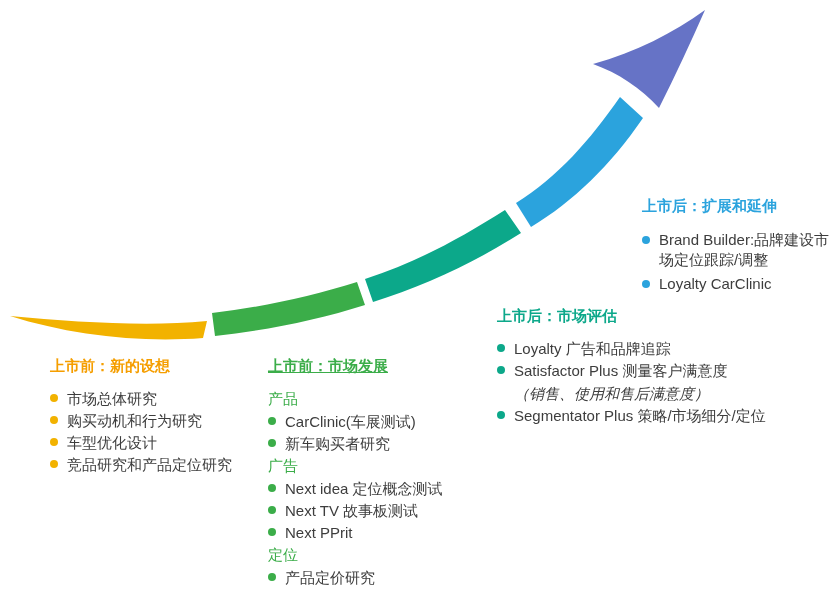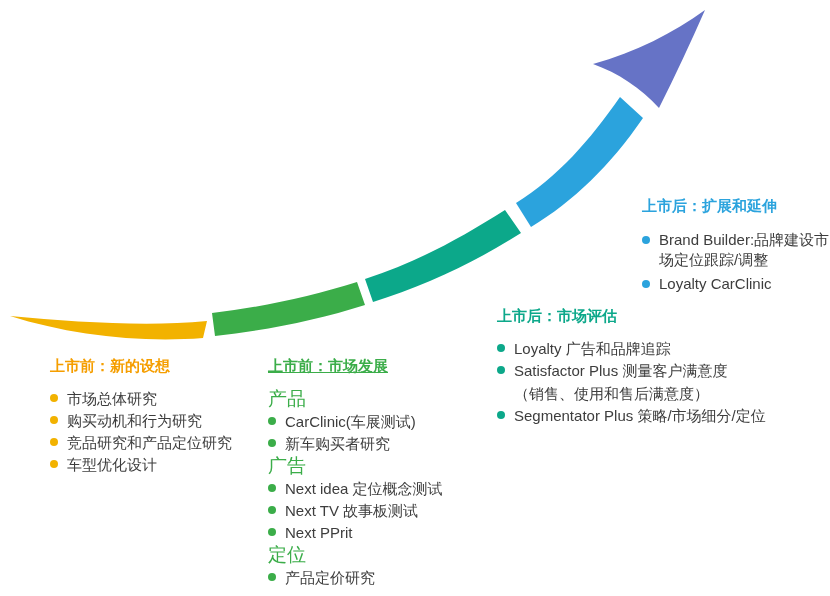--- a/index.html
+++ b/index.html
@@ -33,23 +33,23 @@
 
   .items{list-style:none;margin:0;padding:0;font-size:15px;color:var(--c-text);}
   .items li{position:relative;padding-left:17px;line-height:17px;margin-bottom:5px;}
   .sec-expand .items li{line-height:20px;margin-bottom:4px;}
   .dot{position:absolute;left:0;top:4px;width:8px;height:8px;border-radius:50%;}
   .sec-expand .dot{top:6px;}
   .dot-yellow{background:var(--c-yellow);}
   .dot-green{background:var(--c-green);}
   .dot-teal{background:var(--c-teal);}
   .dot-blue{background:var(--c-blue);}
-  .group-label{color:var(--c-green);font-size:19px;line-height:17px;margin:0 0 6px 0;}
+  .group-label{color:var(--c-green);font-size:15px;line-height:17px;margin:0 0 6px 0;}
   .group{margin:0;}
-  .note{line-height:17px;margin-top:6px;}
+  .note{line-height:17px;margin-top:6px;font-style:italic;}
 </style>
 </head>
 <body>
 
 <div class="canvas">
 
   <svg class="swoosh" viewBox="0 0 830 596" aria-hidden="true">
     <path class="seg-yellow" d="M10 316 C70 335 140 343 203 338 L207 321 C146 327 76 322 10 316 Z"></path>
     <path class="seg-green" d="M215 336 C268 330 318 320 365 305 L357 282 C312 296 264 307 212 313 Z"></path>
     <path class="seg-teal" d="M373 302 C424 286 474 263 521 233 L505 210 C462 237 420 261 365 279 Z"></path>
@@ -63,25 +63,25 @@
       <li>
         <span class="dot dot-yellow"></span>
         <span>市场总体研究</span>
       </li>
       <li>
         <span class="dot dot-yellow"></span>
         <span>购买动机和行为研究</span>
       </li>
       <li>
         <span class="dot dot-yellow"></span>
-        <span>竞品研究和产品定位研究</span>
+        <span>车型优化设计</span>
       </li>
       <li>
         <span class="dot dot-yellow"></span>
-        <span>车型优化设计</span>
+        <span>竞品研究和产品定位研究</span>
       </li>
     </ul>
   </div>
 
   <div class="section sec-market" style="left:268px;top:356px;width:220px;">
     <h3 class="heading h-green">上市前：市场发展</h3>
 
     <div class="group">
       <p class="group-label">产品</p>
       <ul class="items">

